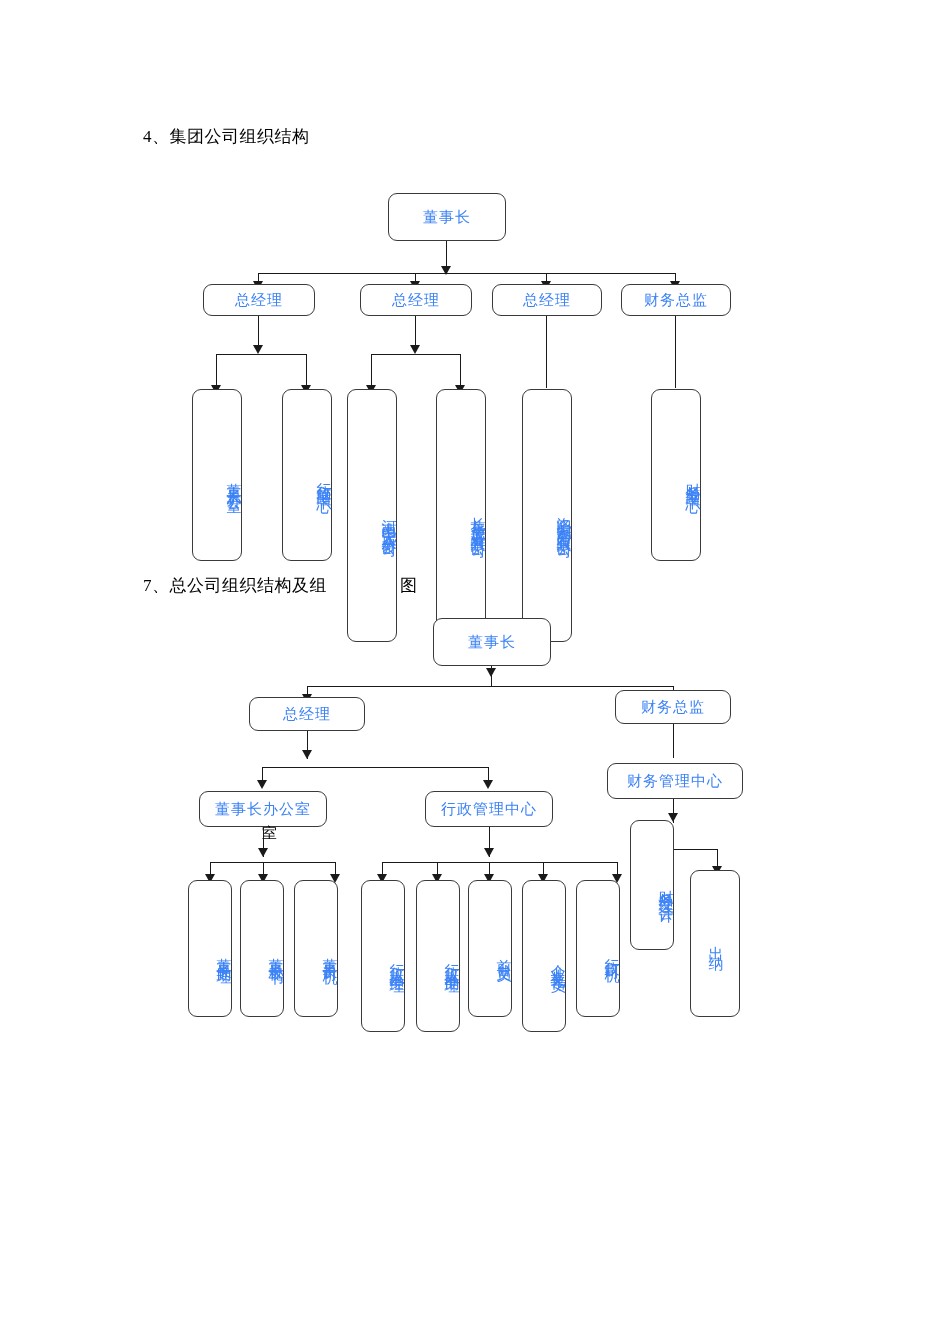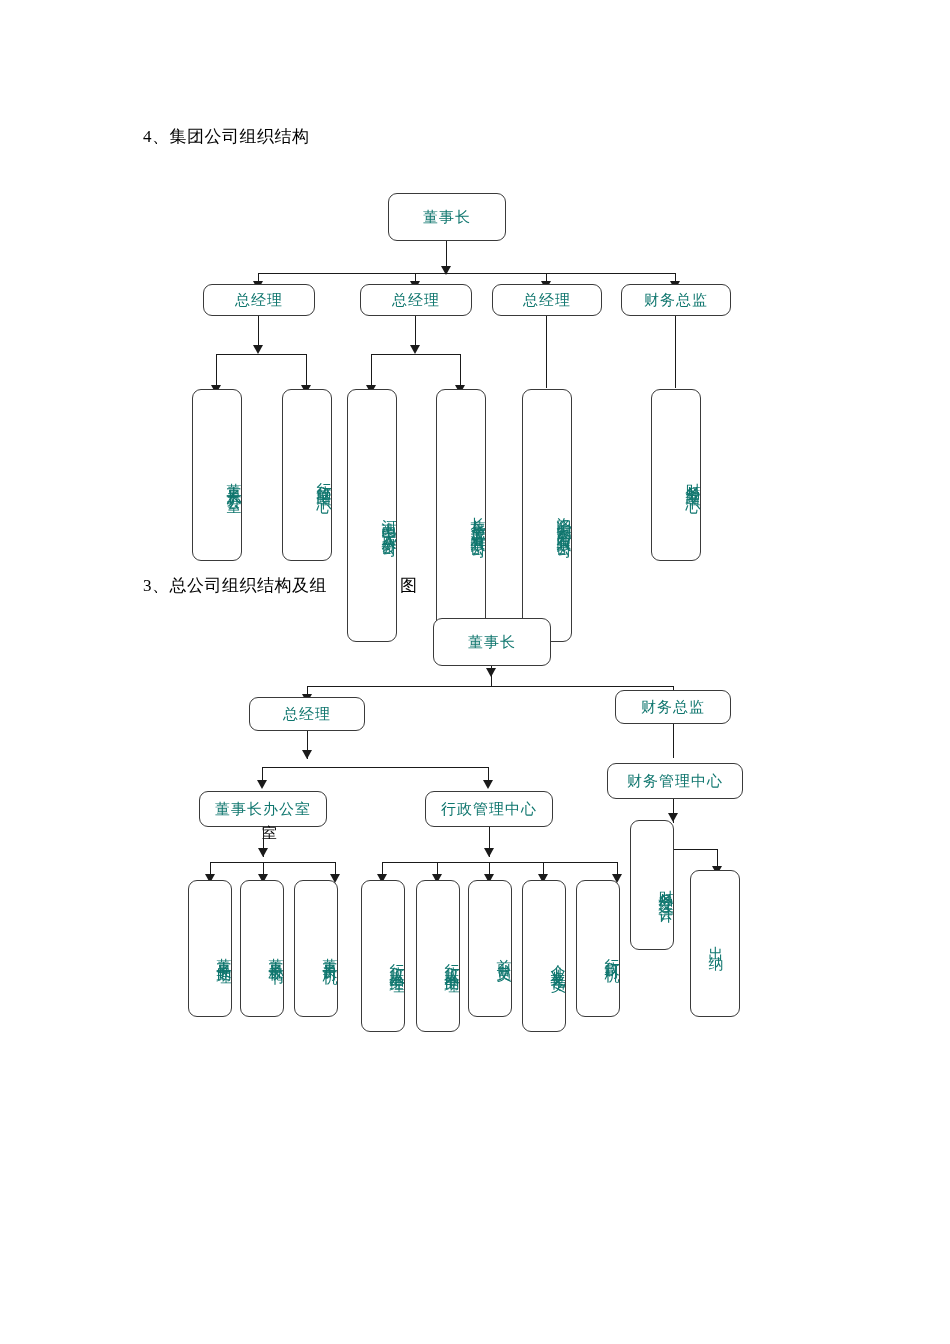--- a/index.html
+++ b/index.html
@@ -34,21 +34,21 @@
     position: absolute;
     box-sizing: border-box;
     border: 1px solid #3a3a3a;
     border-radius: 9px;
     background: #ffffff;
     display: flex;
     align-items: center;
     justify-content: center;
     font-size: 15px;
     line-height: 19px;
-    color: #0f766e;
+    color: #3b82f6;
   }
   .node.h {
     white-space: nowrap;
     letter-spacing: 1px;
   }
   .node.v {
     writing-mode: vertical-rl;
     text-orientation: upright;
     align-items: flex-start;
     justify-content: center;
@@ -138,21 +138,21 @@
 
   <div class="vline" style="left:675px; top:316px; height:72px;"></div>
 
   <div class="node v" style="left:192px; top:389px; width:50px; height:172px;">董事长办公室</div>
   <div class="node v" style="left:282px; top:389px; width:50px; height:172px;">行政管理中心</div>
   <div class="node v" style="left:347px; top:389px; width:50px; height:253px;">河南中尧太康分公司</div>
   <div class="node v" style="left:436px; top:389px; width:50px; height:253px;">长葛华茂置业有限公司</div>
   <div class="node v" style="left:522px; top:389px; width:50px; height:253px;">洛阳紫荆商贸有限公司</div>
   <div class="node v" style="left:651px; top:389px; width:50px; height:172px;">财务管理中心</div>
 
-  <div class="heading" style="left:143px; top:575px;">3、总公司组织结构及组</div>
+  <div class="heading" style="left:143px; top:575px;">7、总公司组织结构及组</div>
   <div class="heading" style="left:400px; top:575px;">图</div>
 
   <div class="node h" style="left:433px; top:618px; width:118px; height:48px;">董事长</div>
 
   <div class="vline" style="left:491px; top:666px; height:20px;"></div>
   <div class="arrow" style="left:486px; top:668px;"></div>
   <div class="hline" style="left:307px; top:686px; width:366px;"></div>
   <div class="vline" style="left:307px; top:686px; height:11px;"></div>
   <div class="arrow" style="left:302px; top:694px;"></div>
   <div class="vline" style="left:673px; top:686px; height:11px;"></div>

